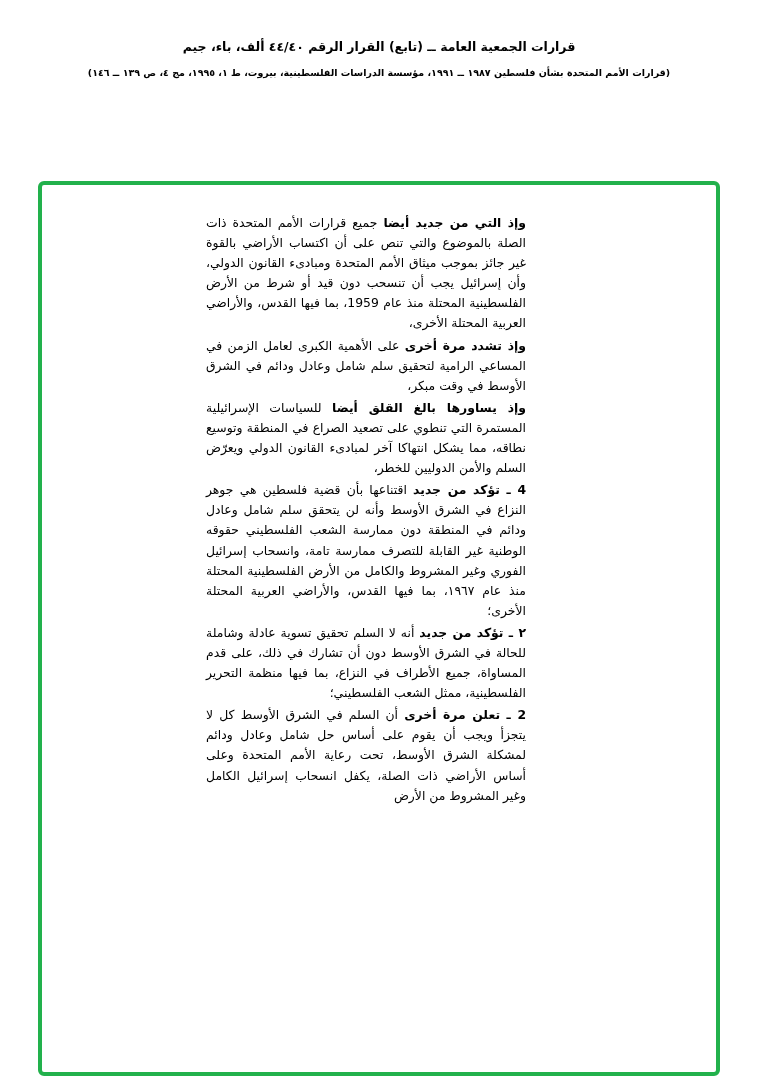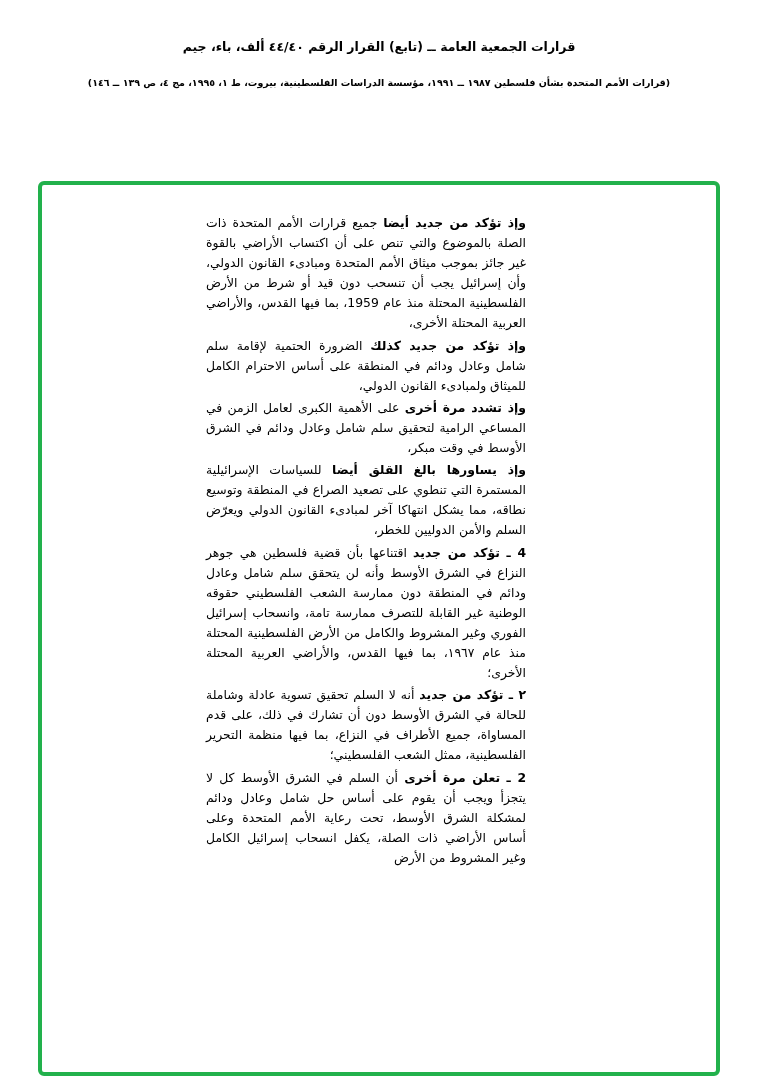--- a/index.html
+++ b/index.html
@@ -30,21 +30,21 @@
     font-size: 12.5px;
     font-weight: bold;
     line-height: 1.4;
     margin-top: 38px;
     letter-spacing: 0px;
   }
   .header-source {
     font-size: 9.5px;
     font-weight: bold;
     line-height: 1.4;
-    margin-top: 20px;
+    margin-top: 10px;
   }
   .frame {
     position: absolute;
     top: 143px;
     left: 38px;
     width: 682px;
     height: 895px;
     box-sizing: border-box;
     border: 4px solid #22b14c;
     border-radius: 6px;
@@ -76,22 +76,21 @@
 <div class="page">
 
   <div class="header">
     <div class="header-title">قرارات الجمعية العامة ــ (تابع) القرار الرقم ٤٤/٤٠ ألف، باء، جيم</div>
     <div class="header-source">(قرارات الأمم المتحدة بشأن فلسطين ١٩٨٧ ــ ١٩٩١، مؤسسة الدراسات الفلسطينية، بيروت، ط ١، ١٩٩٥، مج ٤، ص  ١٣٩ ــ ١٤٦)</div>
   </div>
 
   <div class="frame"></div>
 
   <div class="content">
-    <p class="para"><span class="lead">وإذ تؤكد من جديد أيضا</span><span> جميع قرارات الأمم المتحدة ذات الصلة بالموضوع والتي تنص على أن اكتساب الأراضي بالقوة غير جائز بموجب ميثاق الأمم المتحدة ومبادىء القانون الدولي، وأن إسرائيل يجب أن تنسحب دون قيد أو شرط من الأرض الفلسطينية المحتلة منذ عام 1959، بما فيها القدس، والأراضي العربية المحتلة الأخرى،</span></p>
-    <p class="para"><span class="lead">وإذ تؤكد من جديد كذلك</span><span> الضرورة الحتمية لإقامة سلم شامل وعادل ودائم في المنطقة على أساس الاحترام الكامل للميثاق ولمبادىء القانون الدولي،</span></p>
+    <p class="para"><span class="lead">وإذ التي من جديد أيضا</span><span> جميع قرارات الأمم المتحدة ذات الصلة بالموضوع والتي تنص على أن اكتساب الأراضي بالقوة غير جائز بموجب ميثاق الأمم المتحدة ومبادىء القانون الدولي، وأن إسرائيل يجب أن تنسحب دون قيد أو شرط من الأرض الفلسطينية المحتلة منذ عام 1959، بما فيها القدس، والأراضي العربية المحتلة الأخرى،</span></p>
     <p class="para"><span class="lead">وإذ تشدد مرة أخرى</span><span> على الأهمية الكبرى لعامل الزمن في المساعي الرامية لتحقيق سلم شامل وعادل ودائم في الشرق الأوسط في وقت مبكر،</span></p>
     <p class="para"><span class="lead">وإذ يساورها بالغ القلق أيضا</span><span> للسياسات الإسرائيلية المستمرة التي تنطوي على تصعيد الصراع في المنطقة وتوسيع نطاقه، مما يشكل انتهاكا آخر لمبادىء القانون الدولي ويعرّض السلم والأمن الدوليين للخطر،</span></p>
     <p class="para"><span class="lead">4 ـ تؤكد من جديد</span><span> اقتناعها بأن قضية فلسطين هي جوهر النزاع في الشرق الأوسط وأنه لن يتحقق سلم شامل وعادل ودائم في المنطقة دون ممارسة الشعب الفلسطيني حقوقه الوطنية غير القابلة للتصرف ممارسة تامة، وانسحاب إسرائيل الفوري وغير المشروط والكامل من الأرض الفلسطينية المحتلة منذ عام ١٩٦٧، بما فيها القدس، والأراضي العربية المحتلة الأخرى؛</span></p>
     <p class="para"><span class="lead">٢ ـ تؤكد من جديد</span><span> أنه لا السلم تحقيق تسوية عادلة وشاملة للحالة في الشرق الأوسط دون أن تشارك في ذلك، على قدم المساواة، جميع الأطراف في النزاع، بما فيها منظمة التحرير الفلسطينية، ممثل الشعب الفلسطيني؛</span></p>
     <p class="para"><span class="lead">2 ـ تعلن مرة أخرى</span><span> أن السلم في الشرق الأوسط كل لا يتجزأ ويجب أن يقوم على أساس حل شامل وعادل ودائم لمشكلة الشرق الأوسط، تحت رعاية الأمم المتحدة وعلى أساس الأراضي ذات الصلة، يكفل انسحاب إسرائيل الكامل وغير المشروط من الأرض</span></p>
   </div>
 
 </div>
 
 </body></html>

